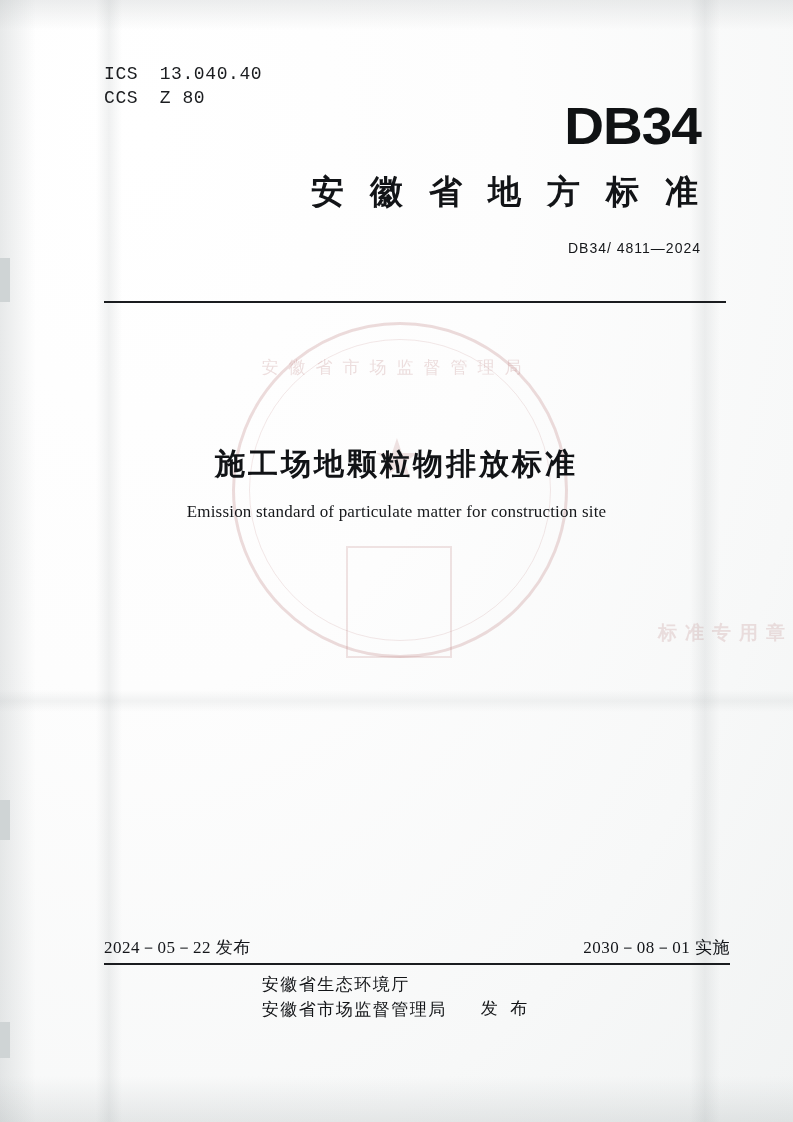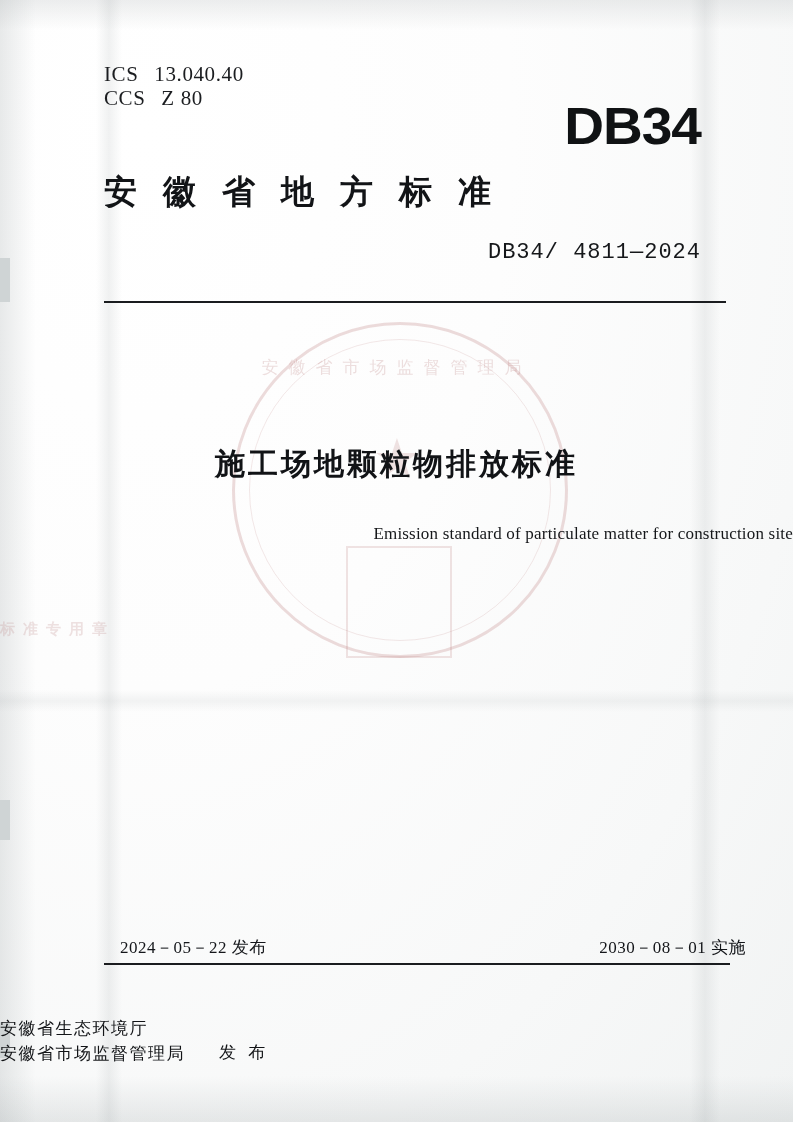--- a/index.html
+++ b/index.html
@@ -103,23 +103,23 @@
     text-align: center;
     color: rgba(190,132,132,0.26);
     font-size: 17px;
     letter-spacing: 10px;
     pointer-events: none;
   }
   .seal-text-bottom {
     position: absolute;
     left: 0; right: 0;
     top: 620px;
-    text-align: left;
+    text-align: right;
     color: rgba(190,132,132,0.24);
-    font-size: 15px;
+    font-size: 19px;
     letter-spacing: 8px;
     pointer-events: none;
     font-weight: bold;
   }
   .seal-emblem {
     position: absolute;
     left: 346px;
     top: 546px;
     width: 102px;
     height: 108px;
@@ -131,22 +131,22 @@
   .content {
     position: absolute;
     left: 0; top: 0;
     width: 793px; height: 1122px;
   }
 
   .ics-block {
     position: absolute;
     left: 104px;
     top: 62px;
-    font-family: Liberation Serif, serif;
-    font-size: 21px;
+    font-family: Liberation Mono, monospace;
+    font-size: 18px;
     line-height: 24px;
     color: #1b1d20;
     letter-spacing: 0.6px;
   }
   .ics-row span.key { margin-right: 10px; }
 
   .db-logo {
     position: absolute;
     right: 92px;
     top: 96px;
@@ -162,28 +162,29 @@
   .gb-title {
     position: absolute;
     left: 104px;
     top: 170px;
     width: 620px;
     font-family: "Liberation Sans", sans-serif;
     font-weight: bold;
     font-size: 33px;
     letter-spacing: 26px;
     color: #121417;
+    text-align: right;
   }
 
   .std-number {
     position: absolute;
     right: 92px;
     top: 240px;
-    font-family: Liberation Mono, monospace;
-    font-size: 22px;
+    font-family: Liberation Sans, sans-serif;
+    font-size: 14px;
     letter-spacing: 1px;
     color: #15171a;
   }
 
   .rule-top {
     position: absolute;
     left: 104px;
     top: 301px;
     width: 622px;
     height: 0;
@@ -198,70 +199,69 @@
     font-family: "Liberation Sans", sans-serif;
     font-weight: bold;
     font-size: 30px;
     letter-spacing: 3px;
     color: #111316;
   }
 
   .doc-title-en {
     position: absolute;
     left: 0; right: 0;
-    top: 524px;
-    text-align: right;
+    top: 502px;
+    text-align: center;
     font-family: "Liberation Serif", serif;
     font-size: 17px;
     letter-spacing: 0.2px;
     color: #15171a;
   }
 
   .date-row {
     position: absolute;
     left: 104px;
     top: 936px;
     width: 626px;
     display: flex;
     justify-content: space-between;
     align-items: baseline;
     font-family: "Liberation Serif", serif;
     font-size: 17px;
     letter-spacing: 0.5px;
     color: #14161a;
-    margin-left: 16px;
   }
 
   .rule-bottom {
     position: absolute;
     left: 104px;
     top: 963px;
     width: 626px;
     height: 0;
     border-top: 2px solid #1a1c1f;
   }
 
   .issuer {
     position: absolute;
     left: 0; right: 0;
-    top: 1016px;
+    top: 972px;
     display: flex;
-    justify-content: flex-start;
+    justify-content: center;
     align-items: flex-start;
   }
   .issuer-names {
     font-family: "Liberation Sans", sans-serif;
     font-size: 17px;
     line-height: 25px;
     letter-spacing: 1.5px;
     color: #121417;
     text-align: left;
   }
   .issuer-verb {
-    font-family: Liberation Serif, serif;
+    font-family: Liberation Sans, sans-serif;
     font-size: 17px;
     letter-spacing: 4px;
     color: #121417;
     margin-left: 34px;
     margin-top: 25px;
   }
 
   
   .crease {
     position: absolute;

